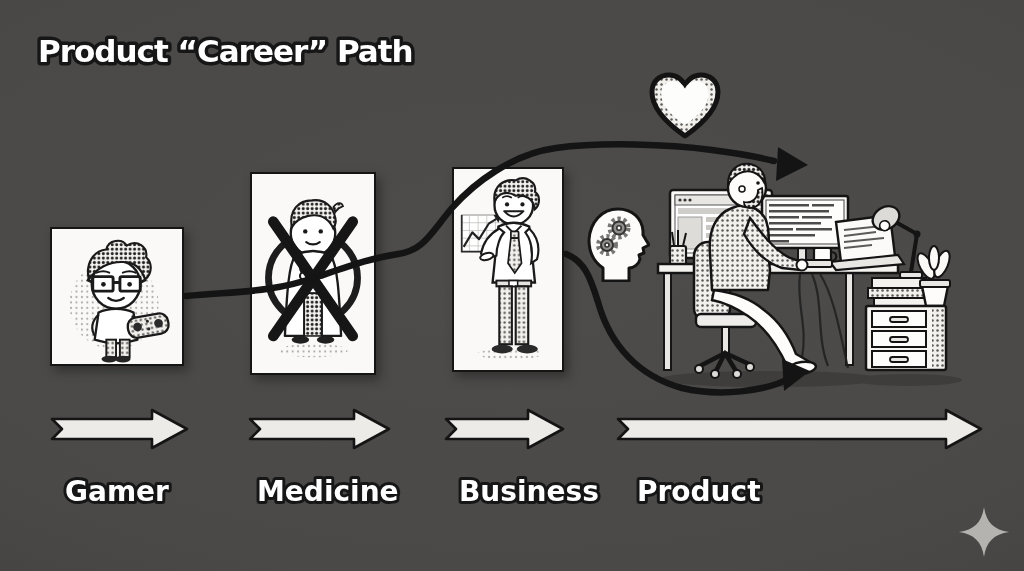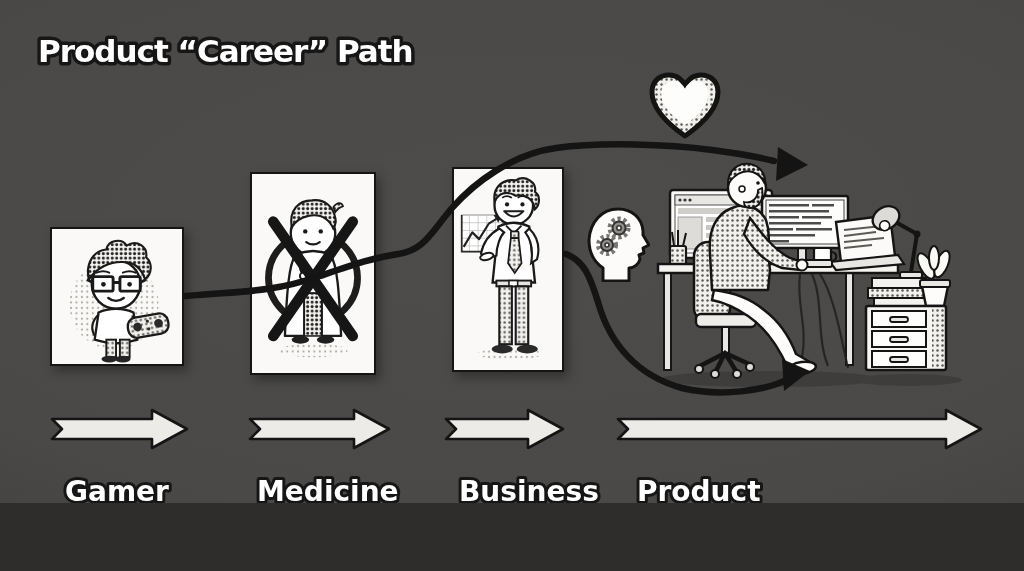--- a/index.html
+++ b/index.html
@@ -1,17 +1,17 @@
 <!DOCTYPE html>
 <html><head>
 <meta charset="utf-8">
 <style>
   html,body{margin:0;padding:0;background:#2e2d2c;}
   .stage{
-    position:relative;width:1024px;height:503px;overflow:hidden;
+    position:relative;width:1024px;height:571px;overflow:hidden;
     background:radial-gradient(120% 105% at 50% 45%, #4d4c4b 0%, #4a4948 55%, #413f3e 84%, #333231 100%);
     font-family:"DejaVu Sans", sans-serif;
   }
   .abs{position:absolute;}
   .card{
     position:absolute;background:#faf9f7;border:2.5px solid #151515;
     box-shadow:4px 5px 10px rgba(0,0,0,0.35);box-sizing:border-box;
   }
   .card svg{display:block;width:100%;height:100%;}
   .outline-text{

